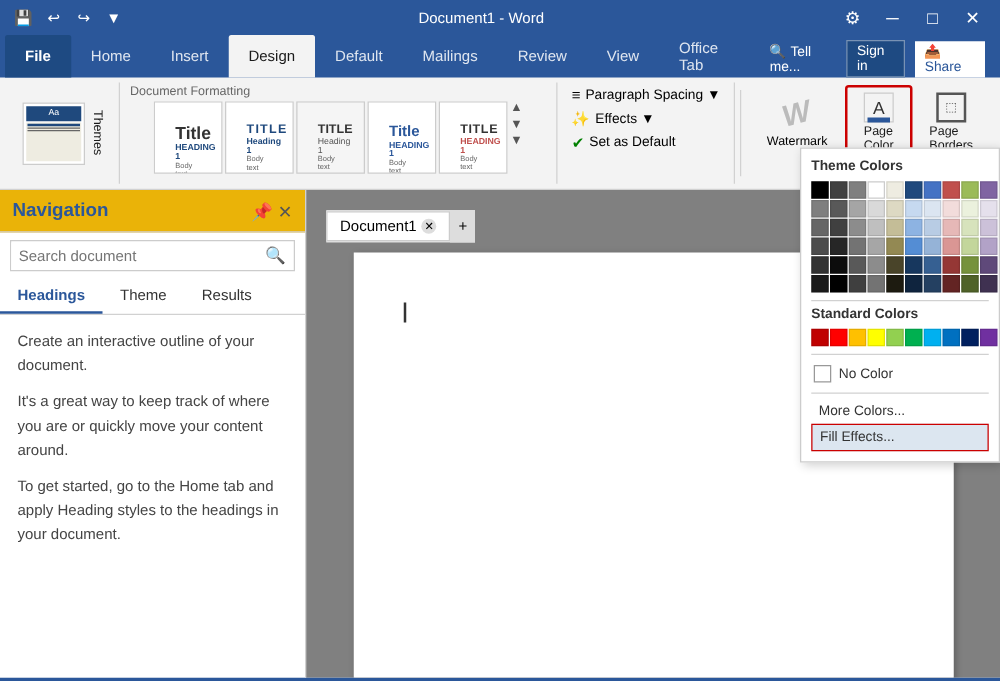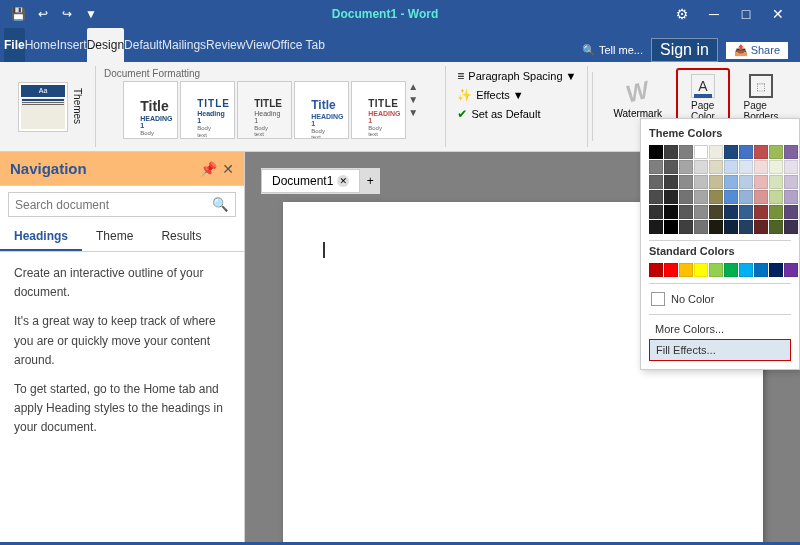--- a/index.html
+++ b/index.html
@@ -9,30 +9,30 @@
     #title-bar {
       background: #2b579a;
       height: 28px;
       display: flex;
       align-items: center;
       justify-content: space-between;
       padding: 0 8px;
       color: white;
     }
     #title-bar-left { display: flex; align-items: center; gap: 6px; }
-    #title-bar-center { font-size: 12px; color: #5eead4; font-weight: bold; }
+    #title-bar-center { font-size: 12px; color: #ffffff; }
     #title-bar-right { display: flex; align-items: center; gap: 4px; }
     .title-btn { width: 28px; height: 28px; display: flex; align-items: center; justify-content: center; color: white; cursor: pointer; font-size: 14px; }
     .quick-access { display: flex; gap: 2px; }
     .qa-btn { width: 22px; height: 22px; display: flex; align-items: center; justify-content: center; color: white; cursor: pointer; font-size: 12px; }
 
     
     #ribbon { background: #f3f3f3; border-bottom: 1px solid #d1d1d1; }
     #ribbon-tabs { background: #2b579a; display: flex; align-items: flex-end; height: 34px; padding: 0 4px; }
-    .ribbon-tab { padding: 6px 0; font-size: 12px; color: rgba(255,255,255,0.85); cursor: pointer; height: 100%; display: flex; align-items: center; border-radius: 2px 2px 0 0; }
+    .ribbon-tab { padding: 6px 16px; font-size: 12px; color: rgba(255,255,255,0.85); cursor: pointer; height: 100%; display: flex; align-items: center; border-radius: 2px 2px 0 0; }
     .ribbon-tab.active { background: #f3f3f3; color: #1a1a1a; font-weight: 500; }
     #ribbon-content { display: flex; align-items: stretch; padding: 4px 6px; gap: 0; min-height: 80px; }
     .ribbon-group { display: flex; flex-direction: column; align-items: center; border-right: 1px solid #d1d1d1; padding: 2px 8px; min-width: 60px; }
     .ribbon-group:last-child { border-right: none; }
     .ribbon-group-label { font-size: 10px; color: #666; margin-top: auto; padding-top: 4px; }
     .ribbon-group-content { display: flex; align-items: flex-start; gap: 4px; flex: 1; }
     .ribbon-btn { display: flex; flex-direction: column; align-items: center; padding: 4px 6px; cursor: pointer; border-radius: 3px; min-width: 40px; color: #1a1a1a; font-size: 10px; gap: 2px; }
     .theme-item { width: 58px; height: 58px; border: 1px solid #ccc; cursor: pointer; background: white; display: flex; flex-direction: column; padding: 16px; font-size: 8px; overflow: hidden; }
 
     
@@ -54,21 +54,21 @@
     .no-color-swatch { width: 14px; height: 14px; border: 1px solid #999; background: white; }
     .color-action-btn { display: block; width: 100%; text-align: left; padding: 4px 6px; font-size: 11px; color: #333; cursor: pointer; background: none; border: none; }
     .color-action-btn.highlighted { background: #dce6f0; border: 1px solid #f00; }
     .separator { height: 1px; background: #d1d1d1; margin: 4px 0; }
 
     
     #doc-area { display: flex; height: calc(545px - 28px - 115px - 22px); }
 
     
     #nav-pane { width: 245px; background: white; border-right: 1px solid #d1d1d1; display: flex; flex-direction: column; }
-    #nav-header { display: flex; align-items: center; justify-content: space-between; padding: 8px 10px; background: #fdba74; border-bottom: 1px solid #d1d1d1; }
+    #nav-header { display: flex; align-items: center; justify-content: space-between; padding: 8px 10px; background: #eab308; border-bottom: 1px solid #d1d1d1; }
     #nav-title { font-size: 16px; color: #2b579a; font-weight: 600; }
     #nav-controls { display: flex; gap: 4px; }
     #search-box { display: flex; align-items: center; margin: 6px 8px; border: 1px solid #ccc; background: white; }
     #search-input { flex: 1; border: none; outline: none; padding: 4px 6px; font-size: 12px; }
     #search-btn { padding: 4px 6px; cursor: pointer; background: none; border: none; color: #666; }
     #nav-tabs { display: flex; border-bottom: 1px solid #d1d1d1; }
     .nav-tab { padding: 6px 14px; font-size: 12px; cursor: pointer; color: #333; }
     .nav-tab.active { color: #2b579a; border-bottom: 2px solid #2b579a; font-weight: 600; }
     #nav-content { padding: 12px 14px; flex: 1; color: #444; font-size: 12px; line-height: 1.6; }
     #nav-content p { margin-bottom: 10px; }
@@ -119,21 +119,21 @@
     <div class="ribbon-tab">Insert</div>
     <div class="ribbon-tab active">Design</div>
     <div class="ribbon-tab">Default</div>
     <div class="ribbon-tab">Mailings</div>
     <div class="ribbon-tab">Review</div>
     <div class="ribbon-tab">View</div>
     <div class="ribbon-tab">Office Tab</div>
     <div style="flex:1;"></div>
     <div style="display:flex; align-items:center; gap:8px; padding: 0 8px; color:white;">
       <span style="font-size:11px; cursor:pointer;">🔍 Tell me...</span>
-      <span style="font-size:16px; cursor:pointer; background:#1e4a82; border: 1px solid rgba(255,255,255,0.4); padding:2px 8px;">Sign in</span>
+      <span style="font-size:11px; cursor:pointer; background:#1e4a82; border: 1px solid rgba(255,255,255,0.4); padding:2px 8px;">Sign in</span>
       <span style="font-size:11px; cursor:pointer; background:white; color:#2b579a; padding:2px 8px;">📤 Share</span>
     </div>
   </div>
 
   <div id="ribbon-content">
 
     <div class="ribbon-group" style="padding: 4px 6px; min-width:80px;">
       <div class="ribbon-group-content" style="flex-direction:row; align-items:center;">
         <div class="ribbon-btn" style="min-width:60px; flex-direction:row; gap:4px;">
           <div style="width:50px; height:50px; border:1px solid #ccc; display:flex; align-items:center; justify-content:center; background:white; font-size:10px;">

